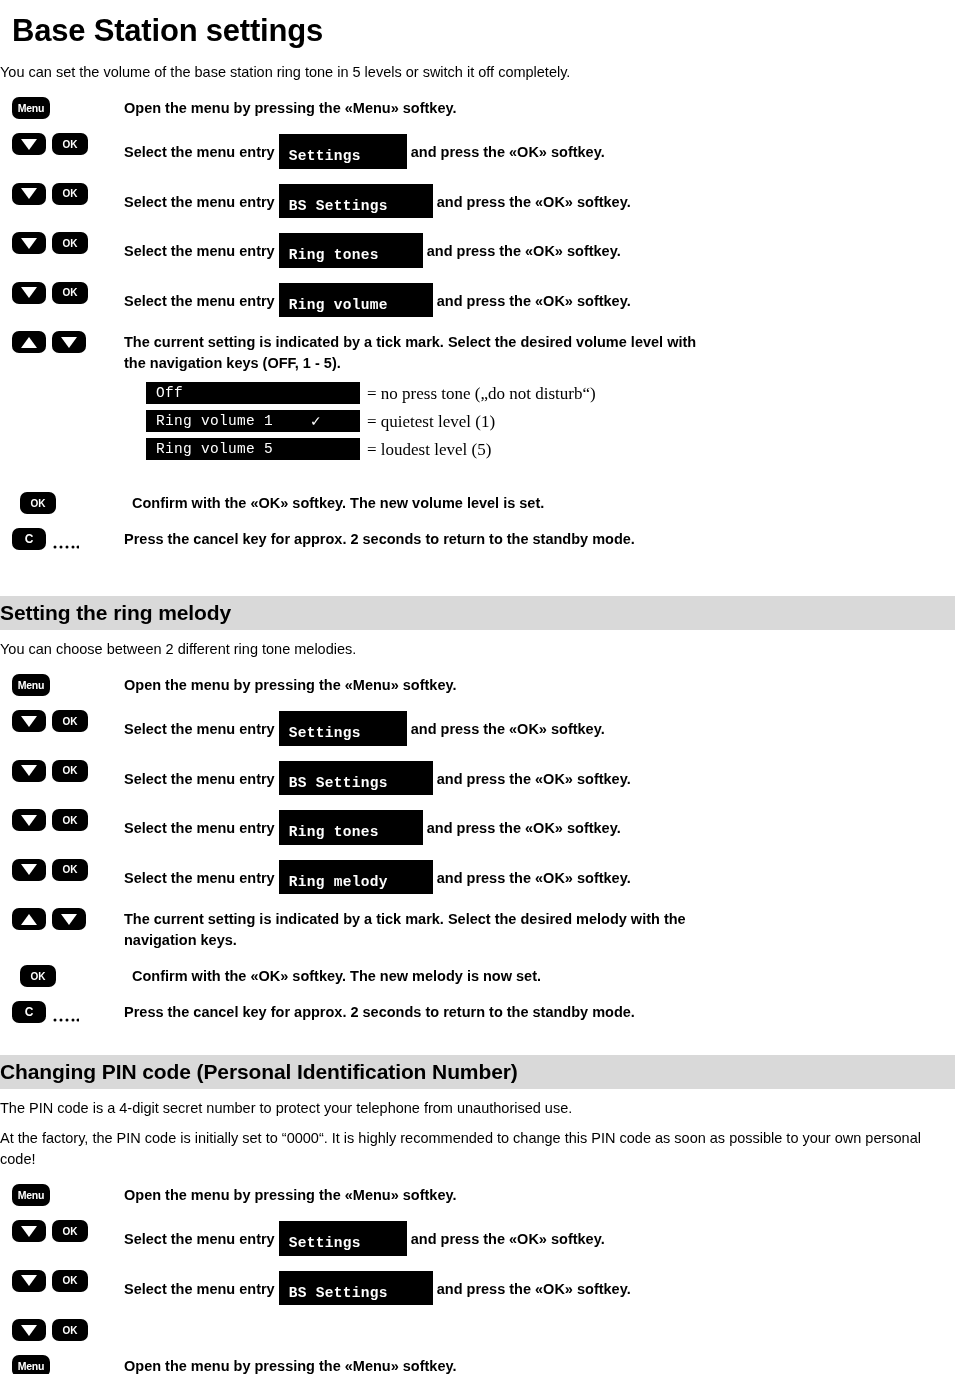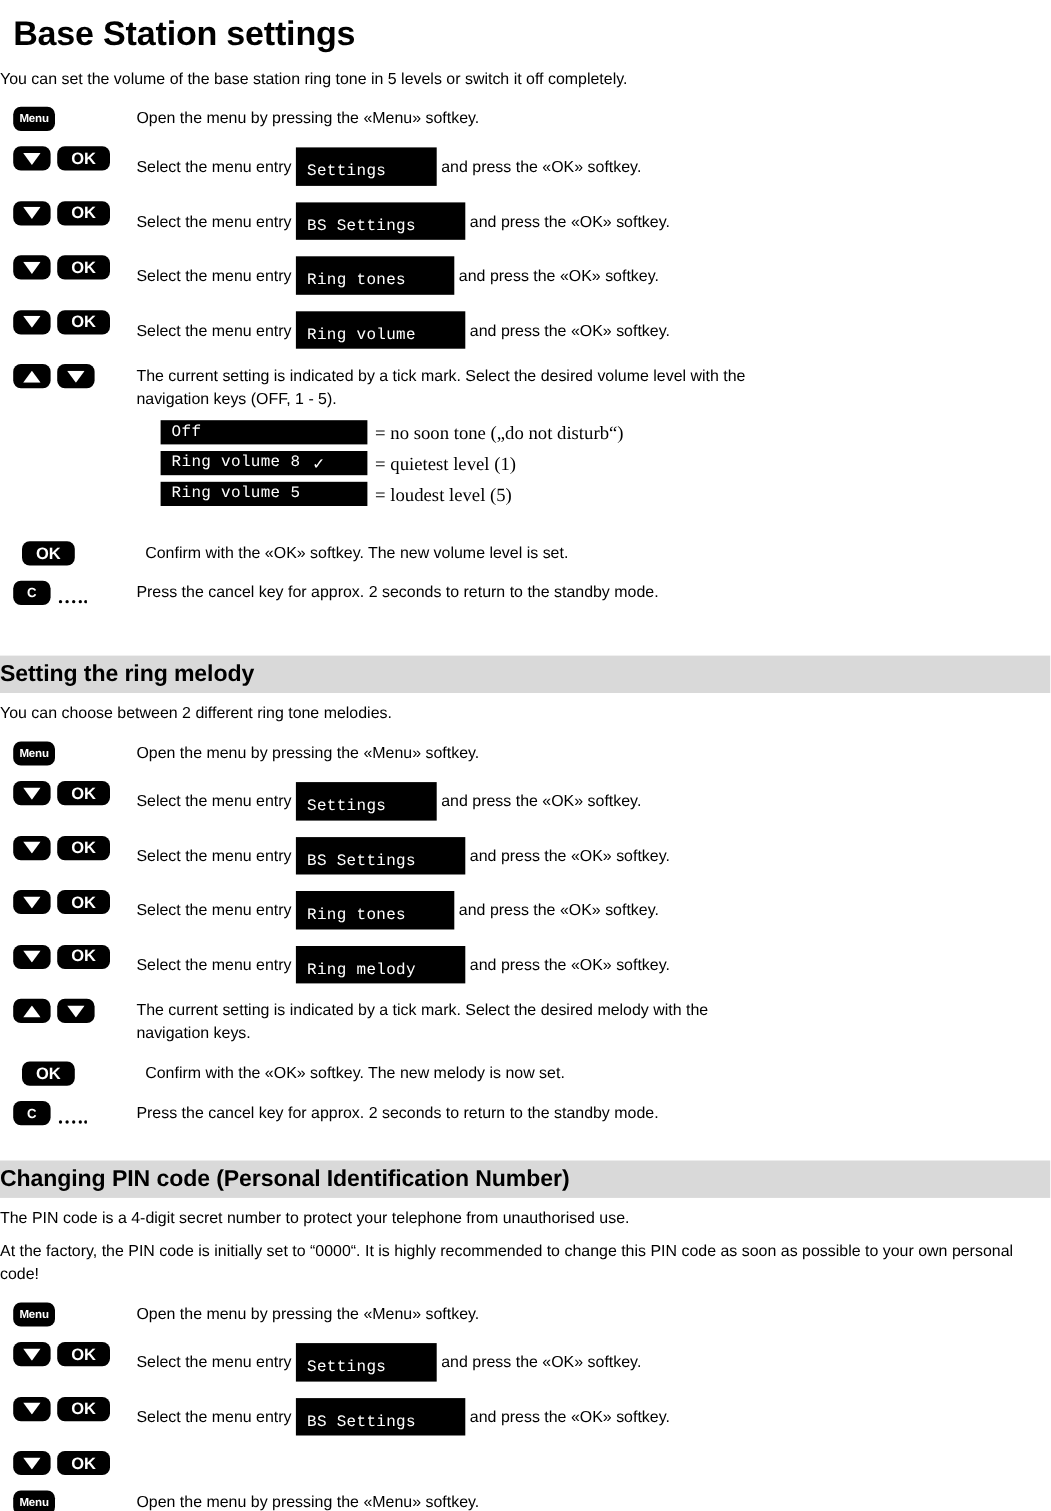--- a/index.html
+++ b/index.html
@@ -69,20 +69,21 @@
     padding-left: 20px;
   }
   .step-keys.indent-0 {
     padding-left: 12px;
   }
   .step-text {
     font-size: 14.5px;
     line-height: 1.45;
     flex: 1 1 auto;
     padding-top: 2px;
+    font-weight: bold;
   }
 
   
   .key {
     display: inline-flex;
     align-items: center;
     justify-content: center;
     background: #000000;
     color: #ffffff;
     border-radius: 7px;
@@ -90,23 +91,23 @@
     flex: 0 0 auto;
     position: relative;
   }
   .key-menu {
     width: 38px;
     height: 22px;
     font-size: 10.5px;
     letter-spacing: -0.2px;
   }
   .key-ok {
-    width: 48px;
+    width: 36px;
     height: 22px;
-    font-size: 15px;
+    font-size: 10px;
   }
   .key-c {
     width: 34px;
     height: 22px;
     font-size: 12px;
   }
   .key-arrow {
     width: 34px;
     height: 22px;
   }
@@ -153,21 +154,21 @@
     align-items: center;
     margin-bottom: 6px;
   }
   .legend-chip {
     background: #000000;
     color: #ffffff;
     font-family: "Liberation Mono", "DejaVu Sans Mono", monospace;
     font-size: 14.5px;
     line-height: 1.0;
     height: 22px;
-    width: 188px;
+    width: 214px;
     box-sizing: border-box;
     padding: 4px 24px 4px 10px;
     white-space: pre;
     letter-spacing: 0.3px;
     display: flex;
     align-items: center;
     justify-content: space-between;
   }
   .legend-chip .tick {
     font-family: "Liberation Sans", sans-serif;
@@ -288,25 +289,25 @@
       </div>
     </div>
   </div>
 
   <div class="legend">
     <div class="legend-row">
       <div class="legend-chip">
         <span>Off</span>
         <span class="tick"></span>
       </div>
-      <div class="legend-desc">= no soon tone („do not disturb“)</div>
+      <div class="legend-desc">= no press tone („do not disturb“)</div>
     </div>
     <div class="legend-row">
       <div class="legend-chip">
-        <span>Ring volume 8</span>
+        <span>Ring volume 1</span>
         <span class="tick">✓</span>
       </div>
       <div class="legend-desc">= quietest level (1)</div>
     </div>
     <div class="legend-row">
       <div class="legend-chip">
         <span>Ring volume 5</span>
         <span class="tick"></span>
       </div>
       <div class="legend-desc">= loudest level (5)</div>

